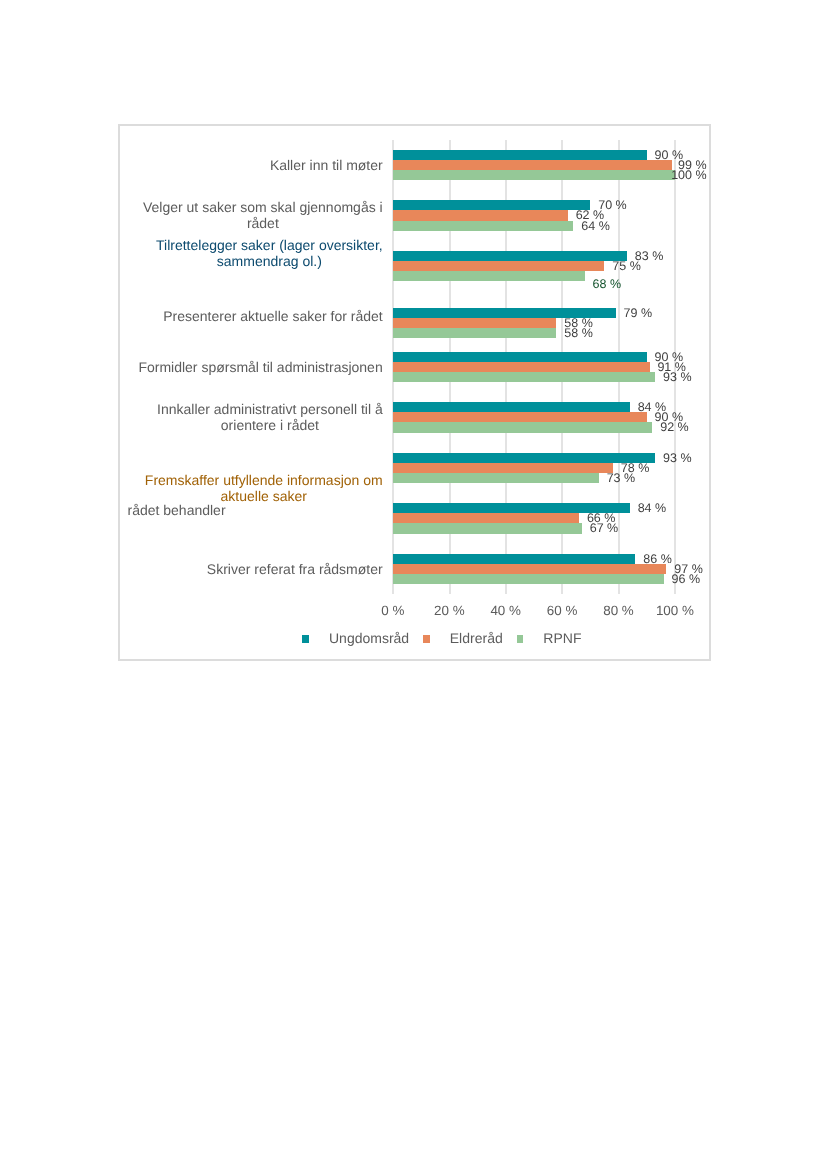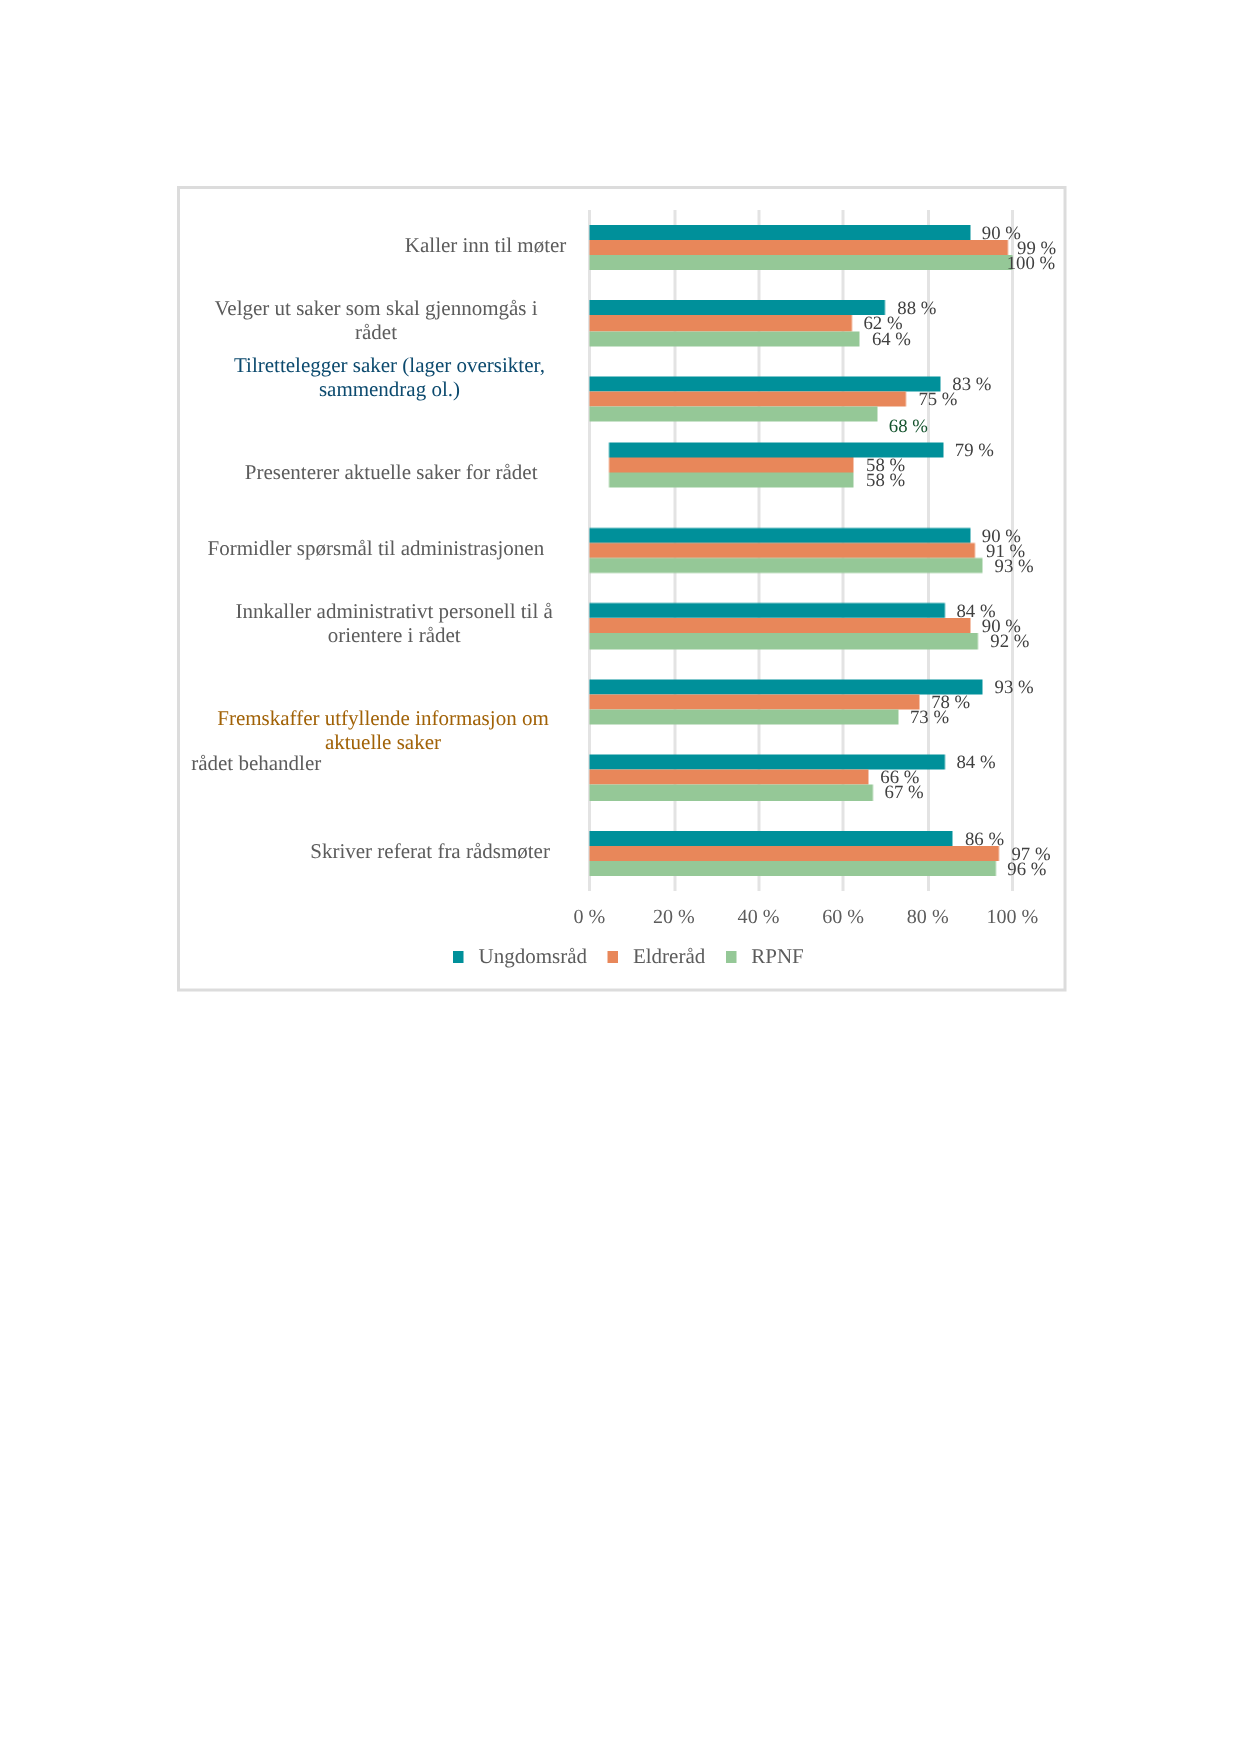--- a/index.html
+++ b/index.html
@@ -16,21 +16,20 @@
     text-rendering: geometricPrecision;
   }
   #page {
     position: relative;
     width: 827px;
     height: 854px;
     overflow: hidden;
     background: #fff;
     
     transform: translateZ(0);
-    font-family: Liberation Serif, serif;
   }
 
   
   #chart-frame {
     position: absolute;
     left: 118px;
     top: 124px;
     width: 593px;
     height: 537px;
     border: 2px solid #dcdcdc;
@@ -113,21 +112,21 @@
   .leg-gap { display: inline-block; width: 14.05px; }
   .leg-item { display: inline-block; }
   .leg-swatch {
     display: inline-block;
     width: 6.6px;
     height: 7.8px;
     vertical-align: baseline;
     position: relative;
     top: 0.1px;
   }
-  .leg-text { display: inline-block; margin-left: 10px; }
+  .leg-text { display: inline-block; margin-left: 20px; }
 </style>
 </head>
 <body>
 
 <div id="page" style="background: rgb(255, 255, 255);">
   <div id="chart-frame" style="border-color: rgb(220, 220, 220);"></div>
   <div id="gridlines">
       <div class="gridline" style="background: rgb(227, 227, 227); left: 392px;"></div>
       <div class="gridline" style="background: rgb(227, 227, 227); left: 449px;"></div>
       <div class="gridline" style="background: rgb(227, 227, 227); left: 505px;"></div>
@@ -139,35 +138,35 @@
       <div class="band" style="top: 0px; height: 50.4889px;">
         <div class="bar" style="top: 9.91444px; width: 253.8px; background: rgb(0, 144, 154);"></div>
         <div class="dlabel" style="color: rgb(64, 64, 64); top: 9.91444px; height: 10.22px; left: 261.7px;">90 %</div>
         <div class="bar" style="top: 20.1344px; width: 279.18px; background: rgb(232, 135, 90);"></div>
         <div class="dlabel" style="color: rgb(64, 64, 64); top: 20.1344px; height: 10.22px; left: 285.2px;">99 %</div>
         <div class="bar" style="top: 30.3544px; width: 282px; background: rgb(149, 200, 151);"></div>
         <div class="dlabel" style="color: rgb(64, 64, 64); top: 30.3544px; height: 10.22px; left: 278.247px;">100 %</div>
       </div>
       <div class="band" style="top: 50.4889px; height: 50.4889px;">
         <div class="bar" style="top: 9.91444px; width: 197.4px; background: rgb(0, 144, 154);"></div>
-        <div class="dlabel" style="color: rgb(64, 64, 64); top: 9.91444px; height: 10.22px; left: 205.3px;">88 %</div>
+        <div class="dlabel" style="color: rgb(64, 64, 64); top: 9.91444px; height: 10.22px; left: 205.3px;">70 %</div>
         <div class="bar" style="top: 20.1344px; width: 174.84px; background: rgb(232, 135, 90);"></div>
         <div class="dlabel" style="color: rgb(64, 64, 64); top: 20.1344px; height: 10.22px; left: 182.74px;">62 %</div>
         <div class="bar" style="top: 30.3544px; width: 180.48px; background: rgb(149, 200, 151);"></div>
         <div class="dlabel" style="color: rgb(64, 64, 64); top: 30.3544px; height: 10.22px; left: 188.38px;">64 %</div>
       </div>
       <div class="band" style="top: 100.978px; height: 50.4889px;">
         <div class="bar" style="top: 9.91444px; width: 234.06px; background: rgb(0, 144, 154);"></div>
         <div class="dlabel" style="color: rgb(64, 64, 64); top: 9.91444px; height: 10.22px; left: 241.96px;">83 %</div>
         <div class="bar" style="top: 20.1344px; width: 211.5px; background: rgb(232, 135, 90);"></div>
         <div class="dlabel" style="color: rgb(64, 64, 64); top: 20.1344px; height: 10.22px; left: 219.4px;">75 %</div>
         <div class="bar" style="top: 30.3544px; width: 191.76px; background: rgb(149, 200, 151);"></div>
         <div class="dlabel" style="color: #14532d; top: 38px; height: 10.22px; left: 199.66px;">68 %</div>
       </div>
-      <div class="band" style="top: 145px; height: 50.4889px; margin-left: 13px;">
+      <div class="band" style="top: 158px; height: 50.4889px;">
         <div class="bar" style="top: 9.91444px; width: 222.78px; background: rgb(0, 144, 154);"></div>
         <div class="dlabel" style="color: rgb(64, 64, 64); top: 9.91444px; height: 10.22px; left: 230.68px;">79 %</div>
         <div class="bar" style="top: 20.1344px; width: 163.56px; background: rgb(232, 135, 90);"></div>
         <div class="dlabel" style="color: rgb(64, 64, 64); top: 20.1344px; height: 10.22px; left: 171.46px;">58 %</div>
         <div class="bar" style="top: 30.3544px; width: 163.56px; background: rgb(149, 200, 151);"></div>
         <div class="dlabel" style="color: rgb(64, 64, 64); top: 30.3544px; height: 10.22px; left: 171.46px;">58 %</div>
       </div>
       <div class="band" style="top: 201.956px; height: 50.4889px;">
         <div class="bar" style="top: 9.91444px; width: 253.8px; background: rgb(0, 144, 154);"></div>
         <div class="dlabel" style="color: rgb(64, 64, 64); top: 9.91444px; height: 10.22px; left: 261.7px;">90 %</div>

